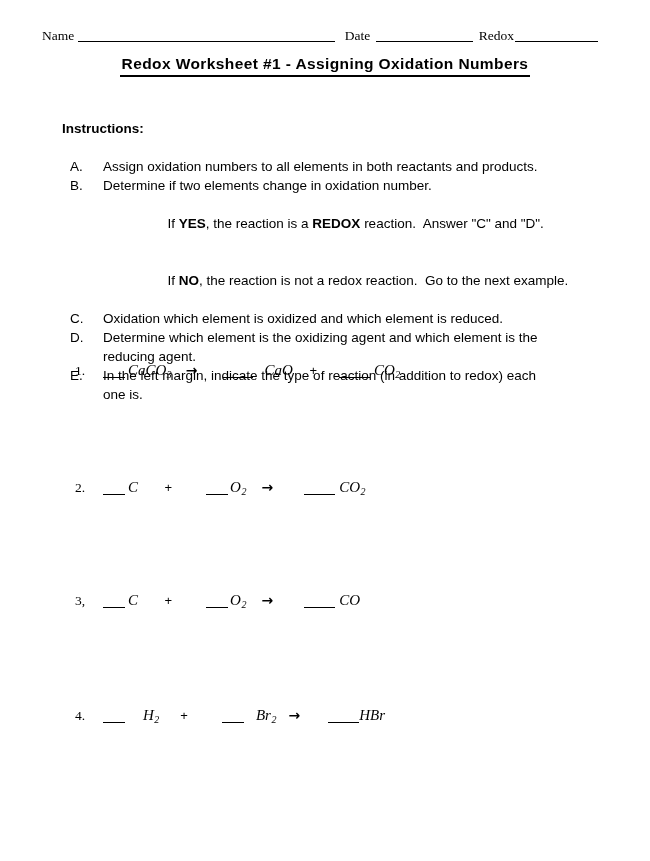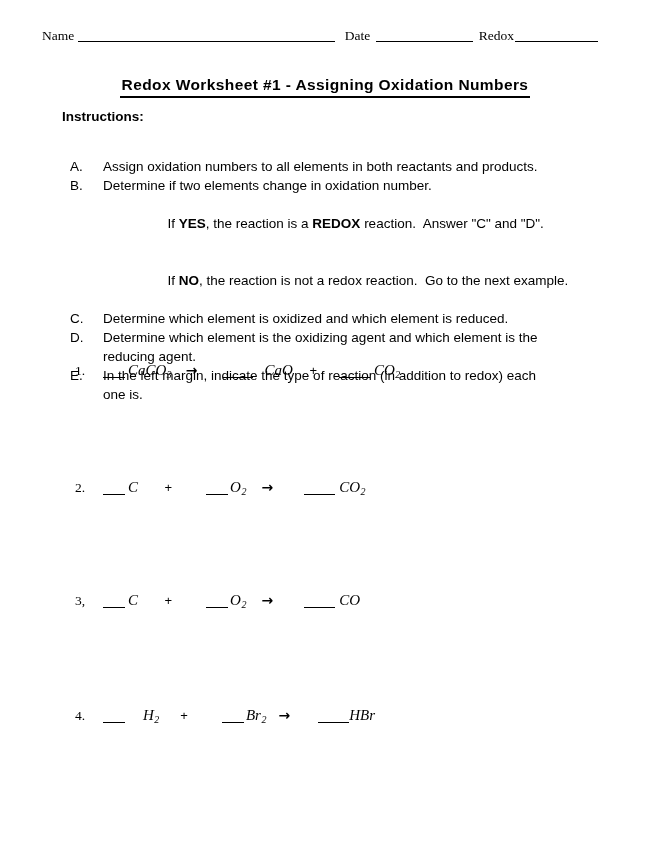--- a/index.html
+++ b/index.html
@@ -13,27 +13,27 @@
     display:flex;align-items:baseline;
     font-family:"Liberation Serif",serif;font-size:13.5px;
   }
   .hline{display:inline-block;height:2px;border-bottom:1.2px solid #000;position:relative;top:2px;}
   .hl-name{width:266px;margin-left:4px;}
   .hl-date{width:100px;margin-left:6px;}
   .hl-class{width:86px;margin-left:1px;}
   .hl-label-date{margin-left:10px;}
   .hl-label-class{margin-left:6px;}
   
-  .title-wrap{position:absolute;top:76px;left:0;width:650px;text-align:center;}
+  .title-wrap{position:absolute;top:55px;left:0;width:650px;text-align:center;}
   .title-text{
     display:inline-block;font-size:15.5px;font-weight:bold;letter-spacing:.4px;
     border-bottom:2px solid #000;padding:0 2px 2px 2px;
   }
   
-  .ins-heading{position:absolute;top:109px;left:62px;font-size:13.5px;font-weight:bold;}
+  .ins-heading{position:absolute;top:121px;left:62px;font-size:13.5px;font-weight:bold;}
   .ins-list{position:absolute;top:157px;left:70px;width:540px;font-size:13.5px;line-height:19px;}
   .li{display:flex;}
   .letter{flex:0 0 33px;}
   .txt{white-space:pre-wrap;}
   .sub{margin-left:75px;white-space:pre-wrap;}
   .sub b{font-weight:bold;}
   
   .eq{position:absolute;left:75px;display:flex;align-items:baseline;font-size:13.5px;}
   .eq-num{font-family:"Liberation Serif",serif;font-size:13.5px;flex:0 0 14px;}
   .blank{display:inline-block;height:2px;border-bottom:1.5px solid #000;position:relative;top:3px;}
@@ -73,21 +73,21 @@
       <span class="txt">Determine if two elements change in oxidation number.</span>
     </div>
     <div class="sub">
       <span>If </span><b>YES</b><span>, the reaction is a </span><b>REDOX</b><span> reaction.  Answer "C" and "D".</span>
     </div>
     <div class="sub">
       <span>If </span><b>NO</b><span>, the reaction is not a redox reaction.  Go to the next example.</span>
     </div>
     <div class="li">
       <span class="letter">C.</span>
-      <span class="txt">Determine which element is oxidized and which element is reduced.</span>
+      <span class="txt">Oxidation which element is oxidized and which element is reduced.</span>
     </div>
     <div class="li">
       <span class="letter">D.</span>
       <span class="txt"><span>Determine which element is the oxidizing agent and which element is the</span><br><span>reducing agent.</span></span>
     </div>
     <div class="li">
       <span class="letter">E.</span>
       <span class="txt"><span>In the left margin, indicate the type of reaction (in addition to redox) each</span><br><span>one is.</span></span>
     </div>
   </div>
@@ -127,19 +127,19 @@
     <span class="blank" style="margin-left:31px;width:31px"></span>
     <span class="formula" style="margin-left:4px"><span>CO</span><span class="fsub"></span></span>
   </div>
 
   <div class="eq eq4">
     <span class="eq-num">4.</span>
     <span class="blank" style="margin-left:14px;width:22px"></span>
     <span class="formula" style="margin-left:18px"><span>H</span><span class="fsub">2</span></span>
     <span class="op" style="margin-left:21px">+</span>
     <span class="blank" style="margin-left:34px;width:22px"></span>
-    <span class="formula" style="margin-left:2px"><span>Br</span><span class="fsub">2</span></span>
+    <span class="formula" style="margin-left:12px"><span>Br</span><span class="fsub">2</span></span>
     <span class="op arrow" style="margin-left:12px">→</span>
     <span class="blank" style="margin-left:28px;width:31px"></span>
     <span class="formula" style=""><span>HBr</span><span class="fsub"></span></span>
   </div>
 
 </div>
 
 </body></html>

